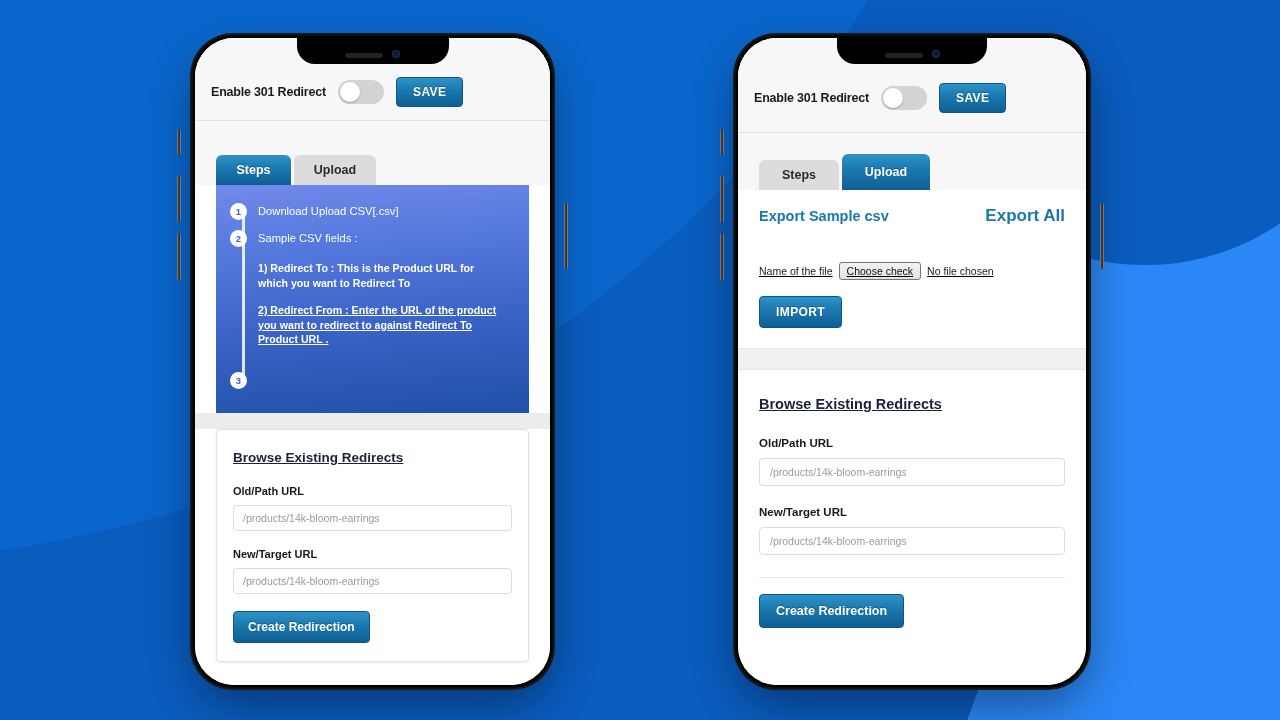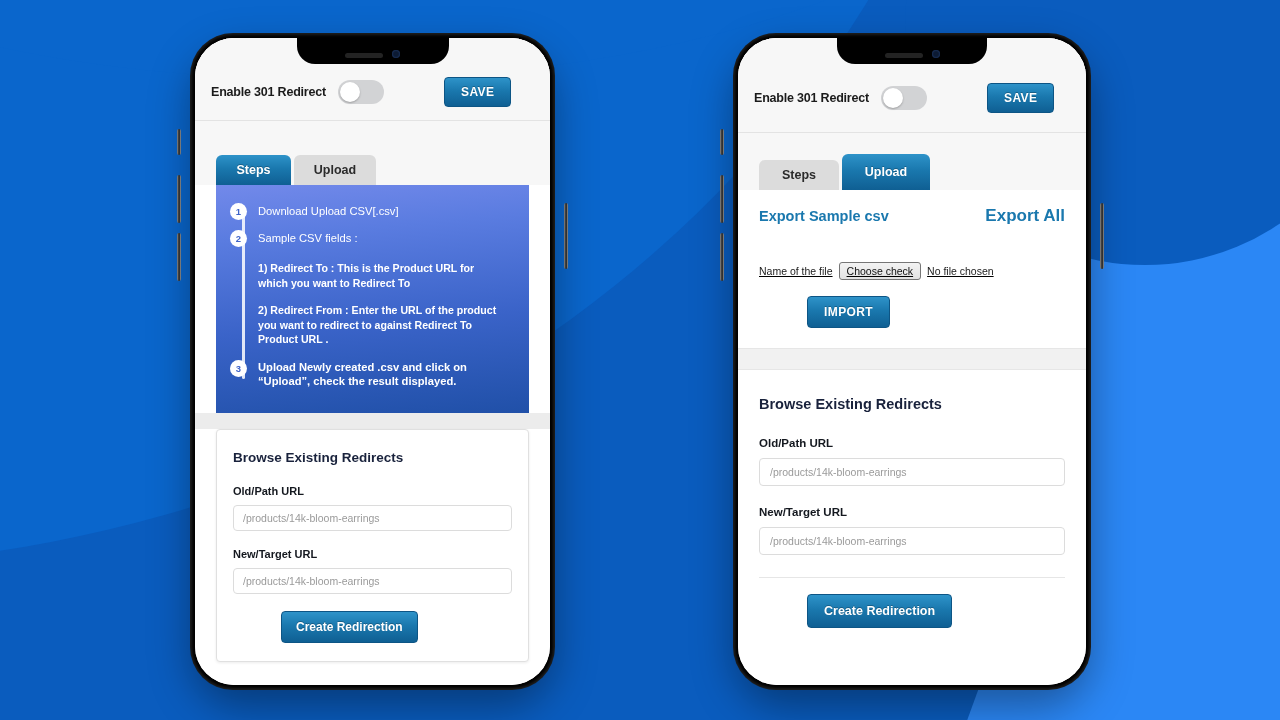--- a/index.html
+++ b/index.html
@@ -135,21 +135,20 @@
   .btn-primary {
     background: linear-gradient(180deg,#2e93c9 0%,#1a78ae 45%,#0f5f93 100%);
     color: #fff;
     border: 1px solid #0d5585;
     border-radius: 4px;
     font-weight: bold;
     text-align: center;
     white-space: nowrap;
     cursor: pointer;
     text-shadow: 0 -1px 0 rgba(0,0,0,0.25);
-    margin-left: 48px;
   }
 
   .tabs { display: flex; align-items: flex-end; background: #f7f7f7; }
   .tab {
     border-radius: 6px 6px 0 0;
     text-align: center;
     cursor: pointer;
     font-weight: bold;
     color: #2b2b2b;
     background: #dcdcdc;
@@ -189,21 +188,21 @@
   .step-text { color: #fff; }
   .step-sub  { color: #fff; font-weight: bold; }
 
   
   .card {
     background: #fff;
     border: 1px solid #e0e0e0;
     border-radius: 4px;
     box-shadow: 0 1px 3px rgba(0,0,0,0.08);
   }
-  .card-title { font-weight: bold; color: #19223c; }
+  .card-title { font-weight: bold; color: #19223c; text-decoration: underline; }
   .field-label { font-weight: bold; color: #14181f; }
   .field-input {
     width: 100%;
     border: 1px solid #dcdcdc;
     border-radius: 4px;
     background: #fff;
     color: #9a9a9a;
     outline: none;
     font-family: "Liberation Sans", sans-serif;
   }
@@ -272,25 +271,24 @@
               <div class="step-text" style="font-size:11.2px; line-height:16px;">Download Upload CSV[.csv]</div>
             </div>
 
             <div class="step-row" style="margin-bottom:14px;">
               <div class="step-bullet" style="width:17px; height:17px; font-size:9.5px; margin-right:11px;">2</div>
               <div class="step-text" style="font-size:11.2px; line-height:16px;">Sample CSV fields :</div>
             </div>
 
             <div class="step-sub" style="margin-left:28px; font-size:10.6px; line-height:14.5px; margin-bottom:13px; max-width:245px;">1) Redirect To : This is the Product URL for which you want to Redirect To</div>
 
-            <div class="step-sub" style="margin-left:28px; font-size:10.6px; line-height:14.5px; margin-bottom:13px; max-width:240px;">2) Redirect From : Enter the URL of the product you want to redirect to against Redirect To Product URL .</div>
+            <div class="step-sub" style="margin-left:28px; font-size:10.6px; line-height:14.5px; margin-bottom:25px; max-width:240px;text-decoration:underline;">2) Redirect From : Enter the URL of the product you want to redirect to against Redirect To Product URL .</div>
 
             <div class="step-row">
               <div class="step-bullet" style="width:17px; height:17px; font-size:9.5px; margin-right:11px;">3</div>
-              <div class="step-text" style="font-size:11.2px; line-height:14.5px; max-width:236px; font-weight:bold;">Upload Newly created .csv and click on “Upload”, check the result displayed.</div>
             </div>
           </div>
 
           <div style="height:16px; background:#ececec;"></div>
 
           <div class="card" style="margin:0 21px; padding:20px 16px 18px 16px;">
             <div class="card-title" style="font-size:13.5px; margin-bottom:20px;">Browse Existing Redirects</div>
 
             <div class="field-label" style="font-size:11px; margin-bottom:8px;">Old/Path URL</div>
             <input class="field-input" type="text" readonly="" style="height: 26px; padding: 0px 9px; font-size: 10.5px; margin-bottom: 17px;" placeholder="/products/14k-bloom-earrings">

